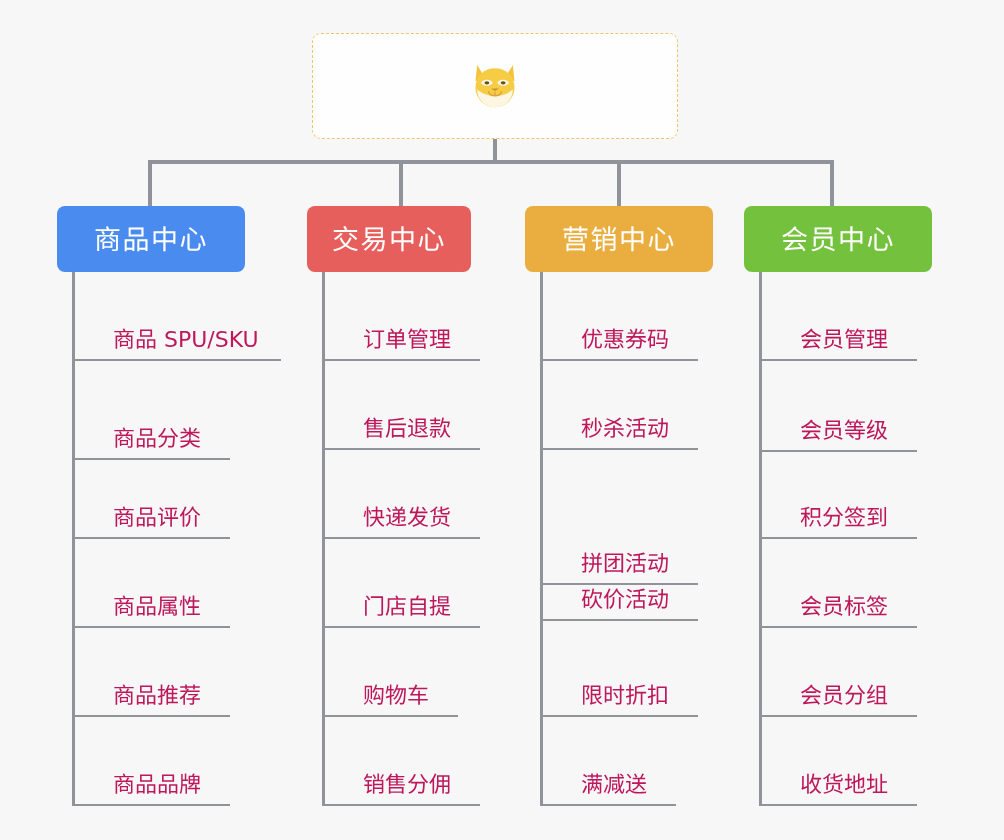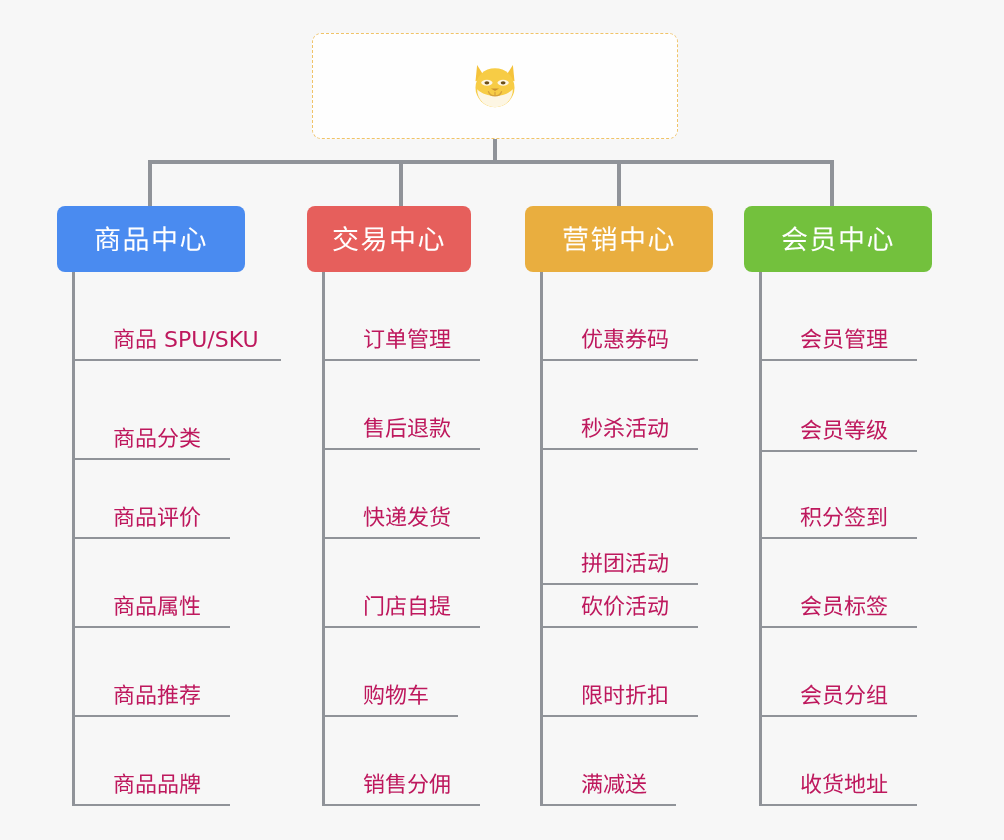--- a/index.html
+++ b/index.html
@@ -230,21 +230,21 @@
           <div class="leaf-rule" style="width: 155px; background: rgb(144, 147, 153);"></div>
         </div>
         <div class="leaf" style="top: 89px; width: 155px;">
           <div class="leaf-label">秒杀活动</div>
           <div class="leaf-rule" style="width: 155px; background: rgb(144, 147, 153);"></div>
         </div>
         <div class="leaf" style="top: 194px; width: 155px; margin-top: 30px;">
           <div class="leaf-label">拼团活动</div>
           <div class="leaf-rule" style="width: 155px; background: rgb(144, 147, 153);"></div>
         </div>
-        <div class="leaf" style="top: 267px; width: 155px;">
+        <div class="leaf" style="top: 260px; width: 155px;">
           <div class="leaf-label">砍价活动</div>
           <div class="leaf-rule" style="width: 155px; background: rgb(144, 147, 153);"></div>
         </div>
         <div class="leaf" style="top: 356px; width: 155px;">
           <div class="leaf-label">限时折扣</div>
           <div class="leaf-rule" style="width: 155px; background: rgb(144, 147, 153);"></div>
         </div>
         <div class="leaf" style="top: 445px; width: 133px;">
           <div class="leaf-label">满减送</div>
           <div class="leaf-rule" style="width: 133px; background: rgb(144, 147, 153);"></div>

